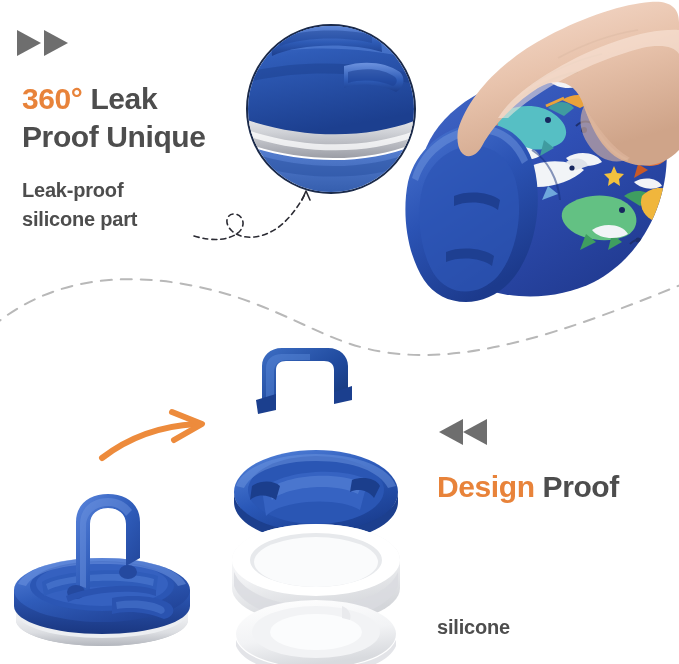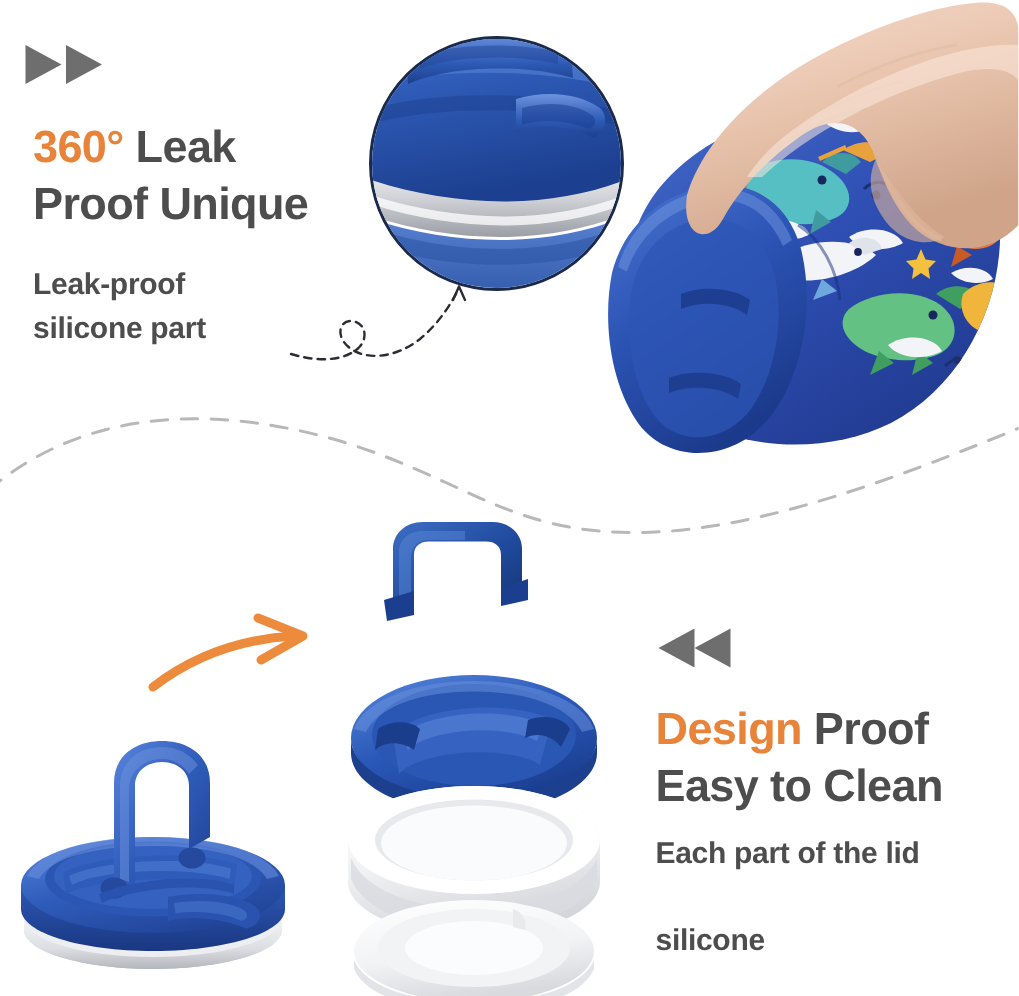--- a/index.html
+++ b/index.html
@@ -394,22 +394,21 @@
 
   <div id="rw-icon" class="art">
     <svg width="56" height="30" viewBox="0 0 56 30">
       <path d="M28 2 L4 15 L28 28 Z" fill="#6e6e6e"></path>
       <path d="M52 2 L28 15 L52 28 Z" fill="#6e6e6e"></path>
     </svg>
   </div>
 
   <div id="br-block" class="headline">
     <span class="accent">Design</span><span> Proof</span><br>
-    <span>Easy to Clean</span>
   </div>
 
   <div id="br-sub" class="subtext">
-    <span>Each part of the lid</span><br>
+    <br>
     <br>
     <span>silicone</span>
   </div>
 
 </div>
 
 </body></html>

